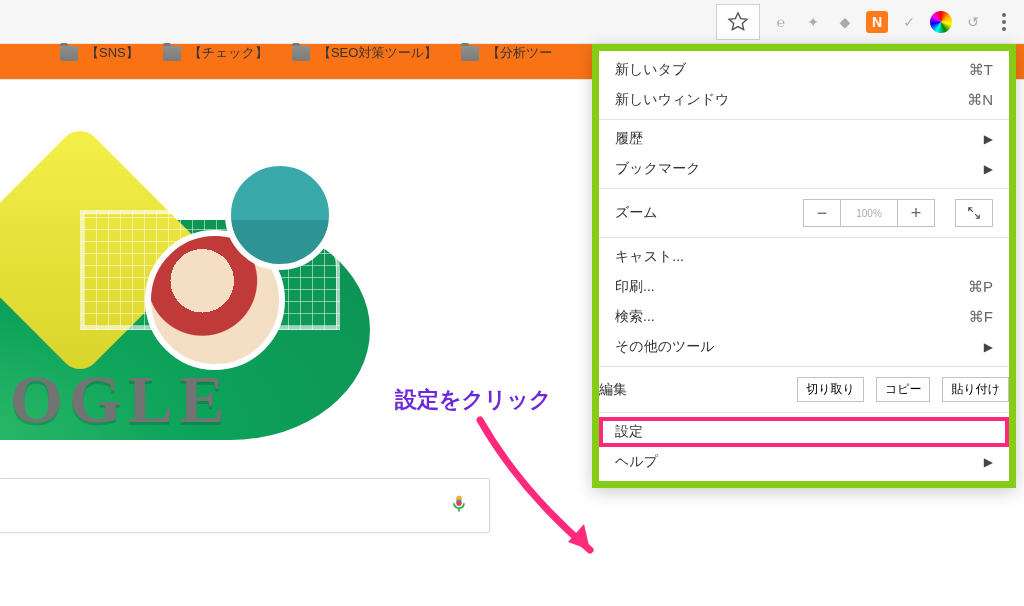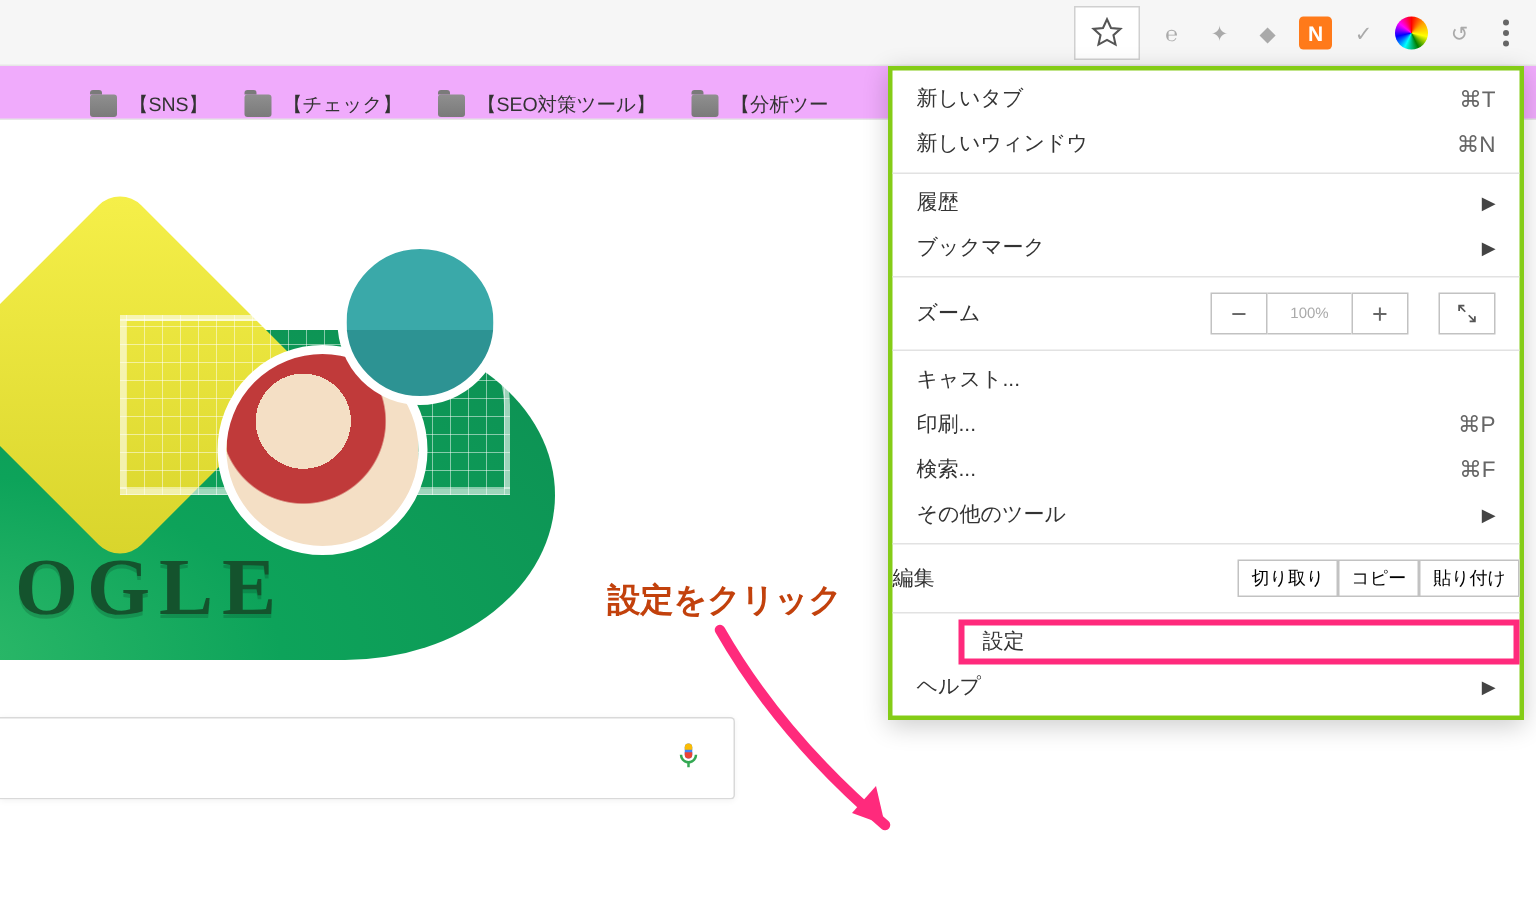--- a/index.html
+++ b/index.html
@@ -49,25 +49,25 @@
       gap: 3px; margin-left: 8px;
     }
     .more-btn span { width: 4px; height: 4px; background: #666; border-radius: 50%; }
 
     
     .bookmarks-bar {
       position: absolute;
       top: 44px; left: 0; right: 0;
       height: 36px;
       display: flex;
-      align-items: flex-end;
+      align-items: flex-start;
       gap: 24px;
       padding-left: 60px;
       border-bottom: 1px solid #e6e6e6;
-      background: #f0abfc;
+      background: #f97316;
     }
     .bookmark-item {
       display: flex; align-items: center; gap: 8px;
       color: #333;
       font-size: 13px;
       cursor: pointer;
     }
     .folder-icon {
       width: 18px; height: 15px;
       background: linear-gradient(#8f8f8f,#7a7a7a);
@@ -107,22 +107,22 @@
       position: absolute; left: 80px; top: 30px;
       width: 260px; height: 120px;
       background: repeating-linear-gradient(90deg, rgba(255,255,255,.5) 0 1px, transparent 1px 12px),
                   repeating-linear-gradient(0deg, rgba(255,255,255,.5) 0 1px, transparent 1px 12px);
       border: 4px solid rgba(255,255,255,.6);
       border-radius: 0 60px 0 0;
     }
     .doodle .letters {
       position: absolute; left: 10px; top: 180px;
       font-family: Georgia, serif; font-weight: 900;
-      font-size: 54px; letter-spacing: 6px;
-      color: #14532d;
+      font-size: 68px; letter-spacing: 6px;
+      color: #737373;
       text-shadow: 0 3px 0 rgba(0,0,0,.15);
     }
     .doodle .circle1 {
       position: absolute; left: 145px; top: 50px;
       width: 140px; height: 140px; border-radius: 50%;
       border: 6px solid #fff;
       background: radial-gradient(circle at 40% 35%, #f4dfc5 0 28%, #c03a3a 20% 48%, #f4dfc5 49% 100%);
     }
     .doodle .circle2 {
       position: absolute; left: 225px; top: -20px;
@@ -142,54 +142,52 @@
       padding-right: 20px;
       box-shadow: 0 1px 4px rgba(0,0,0,.05);
       background: #fff;
     }
     .mic-icon svg { width: 20px; height: 28px; }
 
     
     .annotation-label {
       position: absolute;
       left: 395px; top: 305px;
-      color: #c2410c;
+      color: #6d28d9;
       font-weight: 700;
       font-size: 22px;
-      margin-left: 10px;
     }
     .annotation-arrow {
       position: absolute;
       left: 460px; top: 330px;
       width: 200px; height: 180px;
       pointer-events: none;
     }
 
     
     .chrome-menu {
       position: absolute;
       top: 44px; right: 8px;
       width: 424px;
       background: #fff;
-      border: 3px solid #84cc16;
+      border: 7px solid #84cc16;
       box-shadow: 0 4px 16px rgba(0,0,0,.2);
       font-size: 14px;
       color: #333;
     }
     .menu-section { padding: 4px 0; }
     .menu-divider { height: 1px; background: #e2e2e2; }
     .menu-item {
       display: flex; justify-content: space-between; align-items: center;
       padding: 6px 16px;
       cursor: pointer;
     }
     .menu-item.highlighted {
       outline: 4px solid #ff2a7c;
       outline-offset: -4px;
-      margin-left: 44px;
     }
     .menu-right { color: #666; font-size: 15px; display: flex; align-items: center; gap: 5px; }
     .tri-right { font-size: 12px; color: #444; }
 
     .zoom-row {
       display: flex; justify-content: space-between; align-items: center;
       padding: 6px 16px;
     }
     .zoom-controls { display: flex; align-items: center; gap: 0; }
     .zoom-btn, .fullscreen-btn {
@@ -205,21 +203,21 @@
       display: flex; align-items: center; justify-content: center;
       color: #aaa; font-size: 10px;
       border-top: 1px solid #c2c2c2; border-bottom: 1px solid #c2c2c2;
     }
     .fullscreen-btn { margin-left: 20px; }
 
     .edit-row {
       display: flex; justify-content: space-between; align-items: center;
       padding: 6px 0;
     }
-    .edit-buttons { display: flex; gap: 0; }
+    .edit-buttons { display: flex; gap: 12px; }
     .edit-buttons button {
       border: 1px solid #c2c2c2;
       background: #fff;
       padding: 3px 8px;
       font-size: 12px;
       cursor: pointer;
     }
   </style>
 </head>
 <body>

